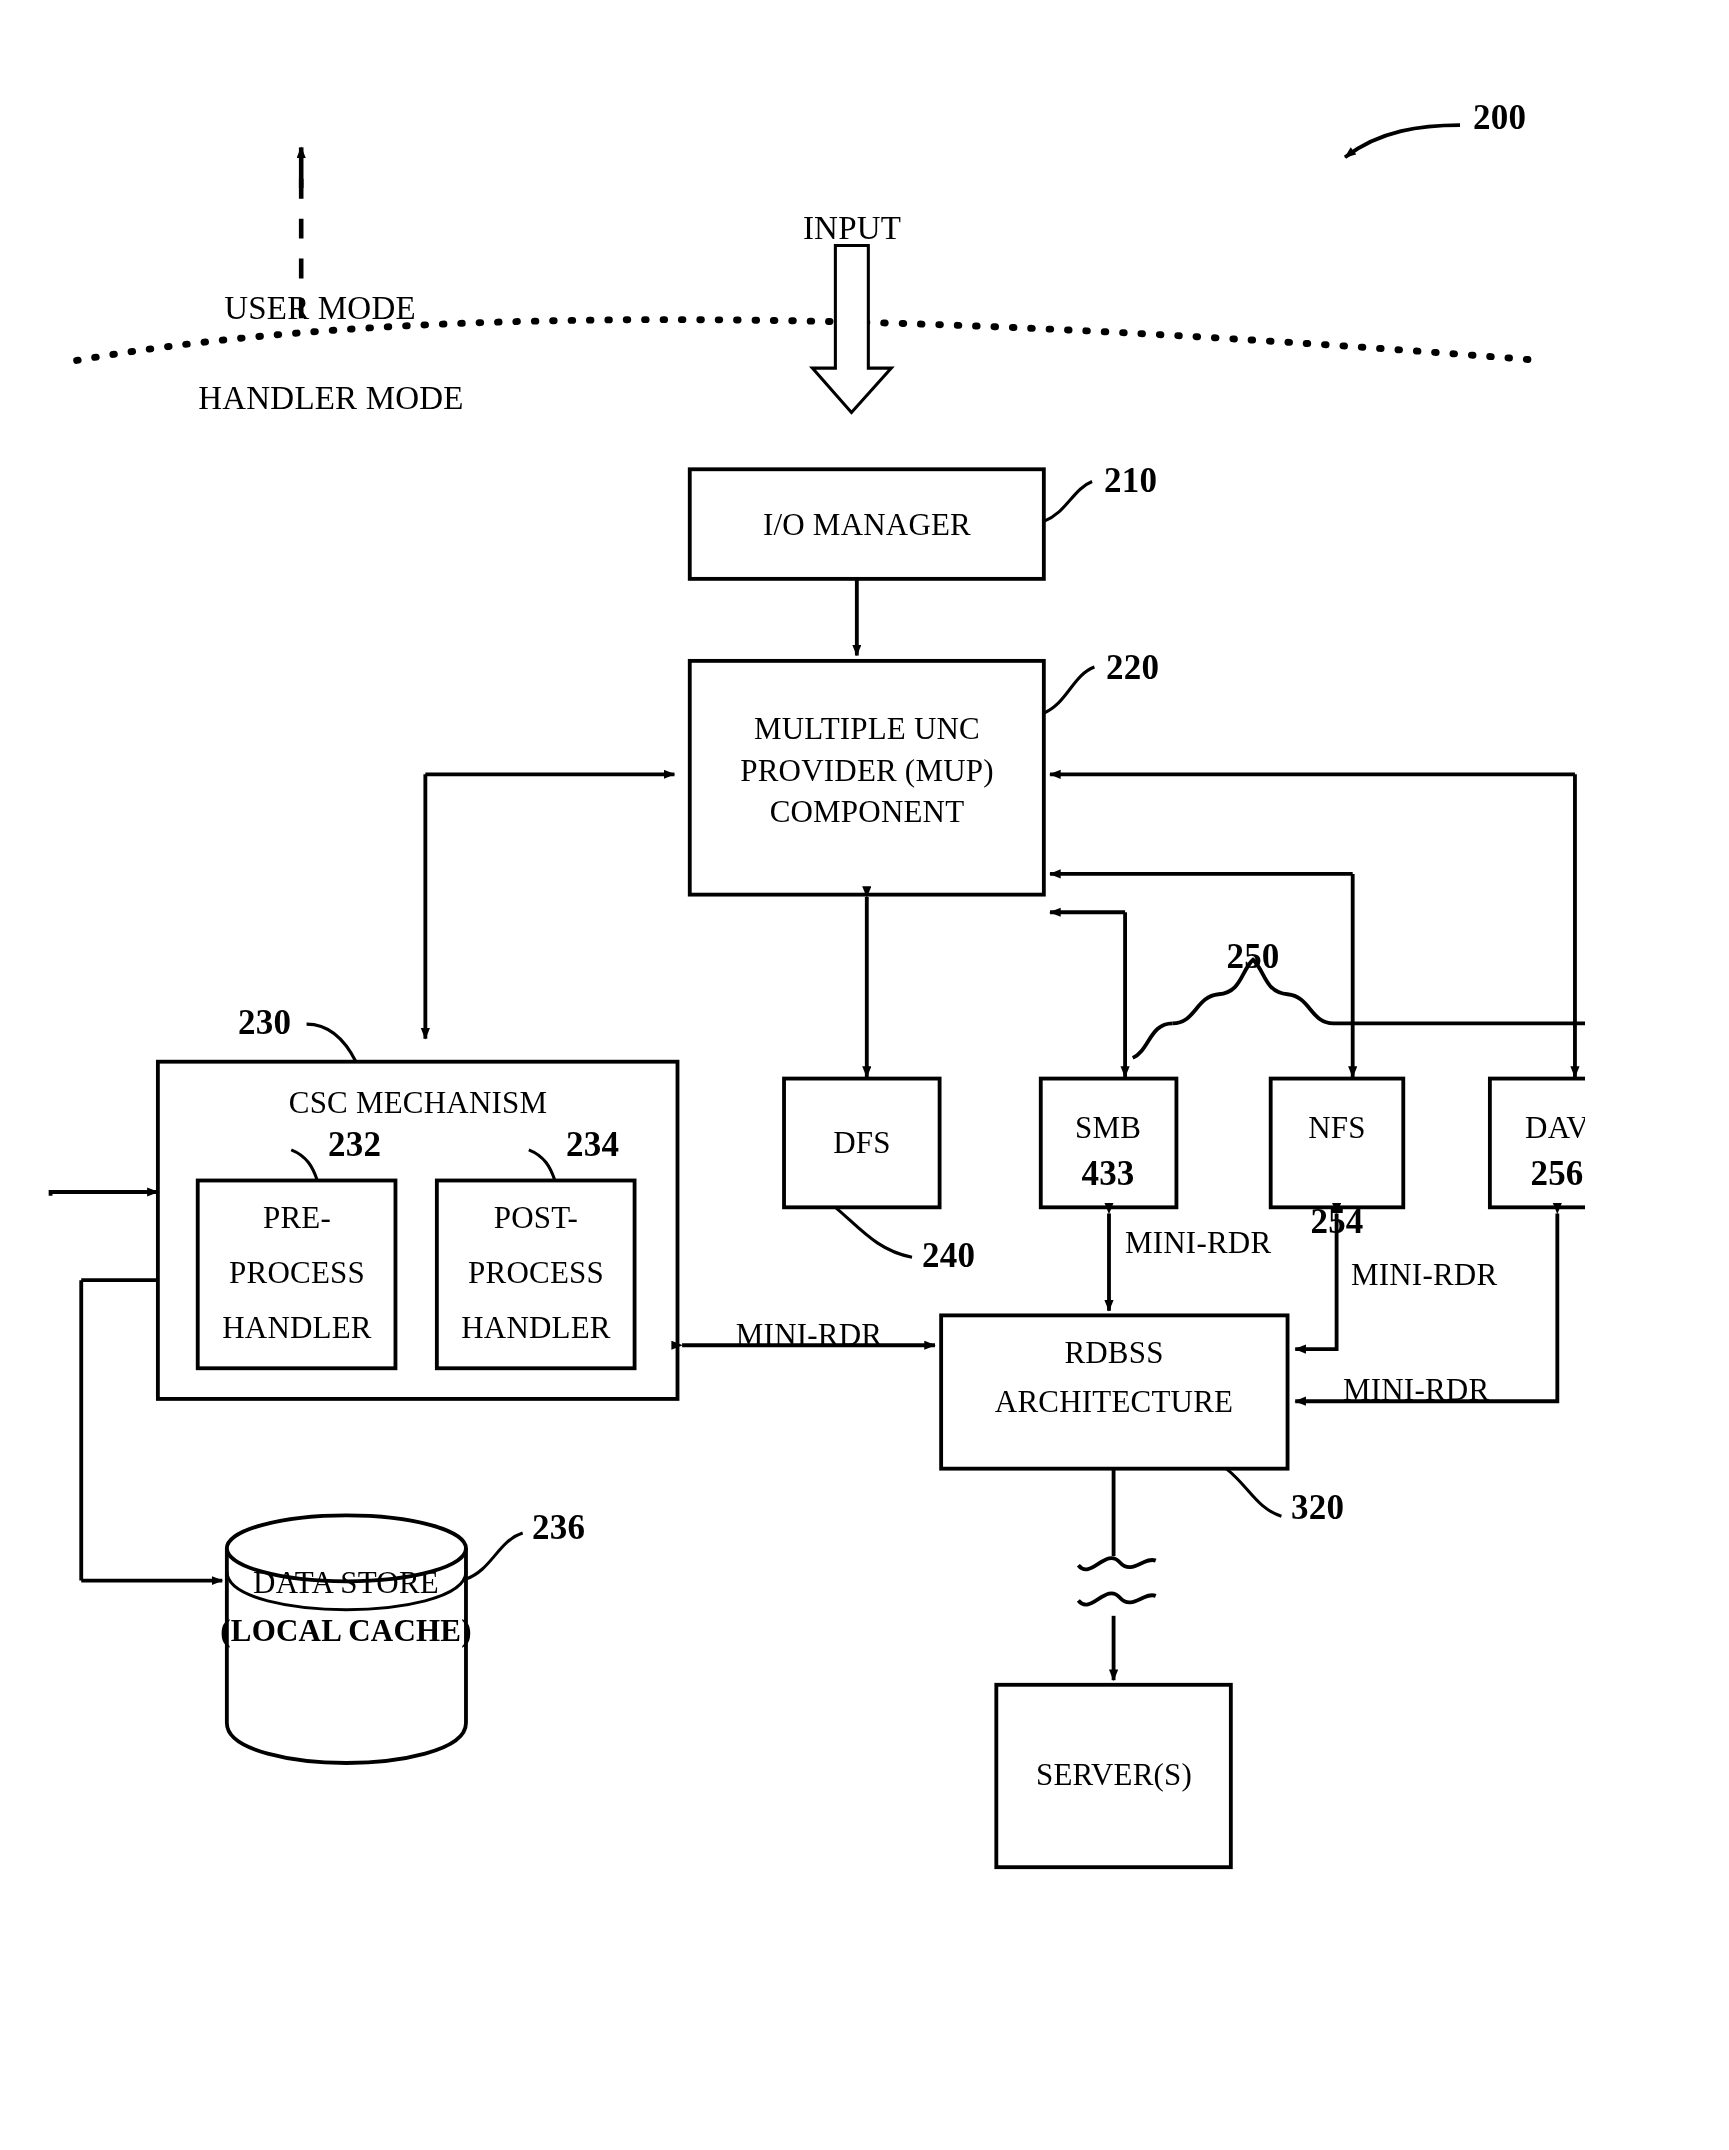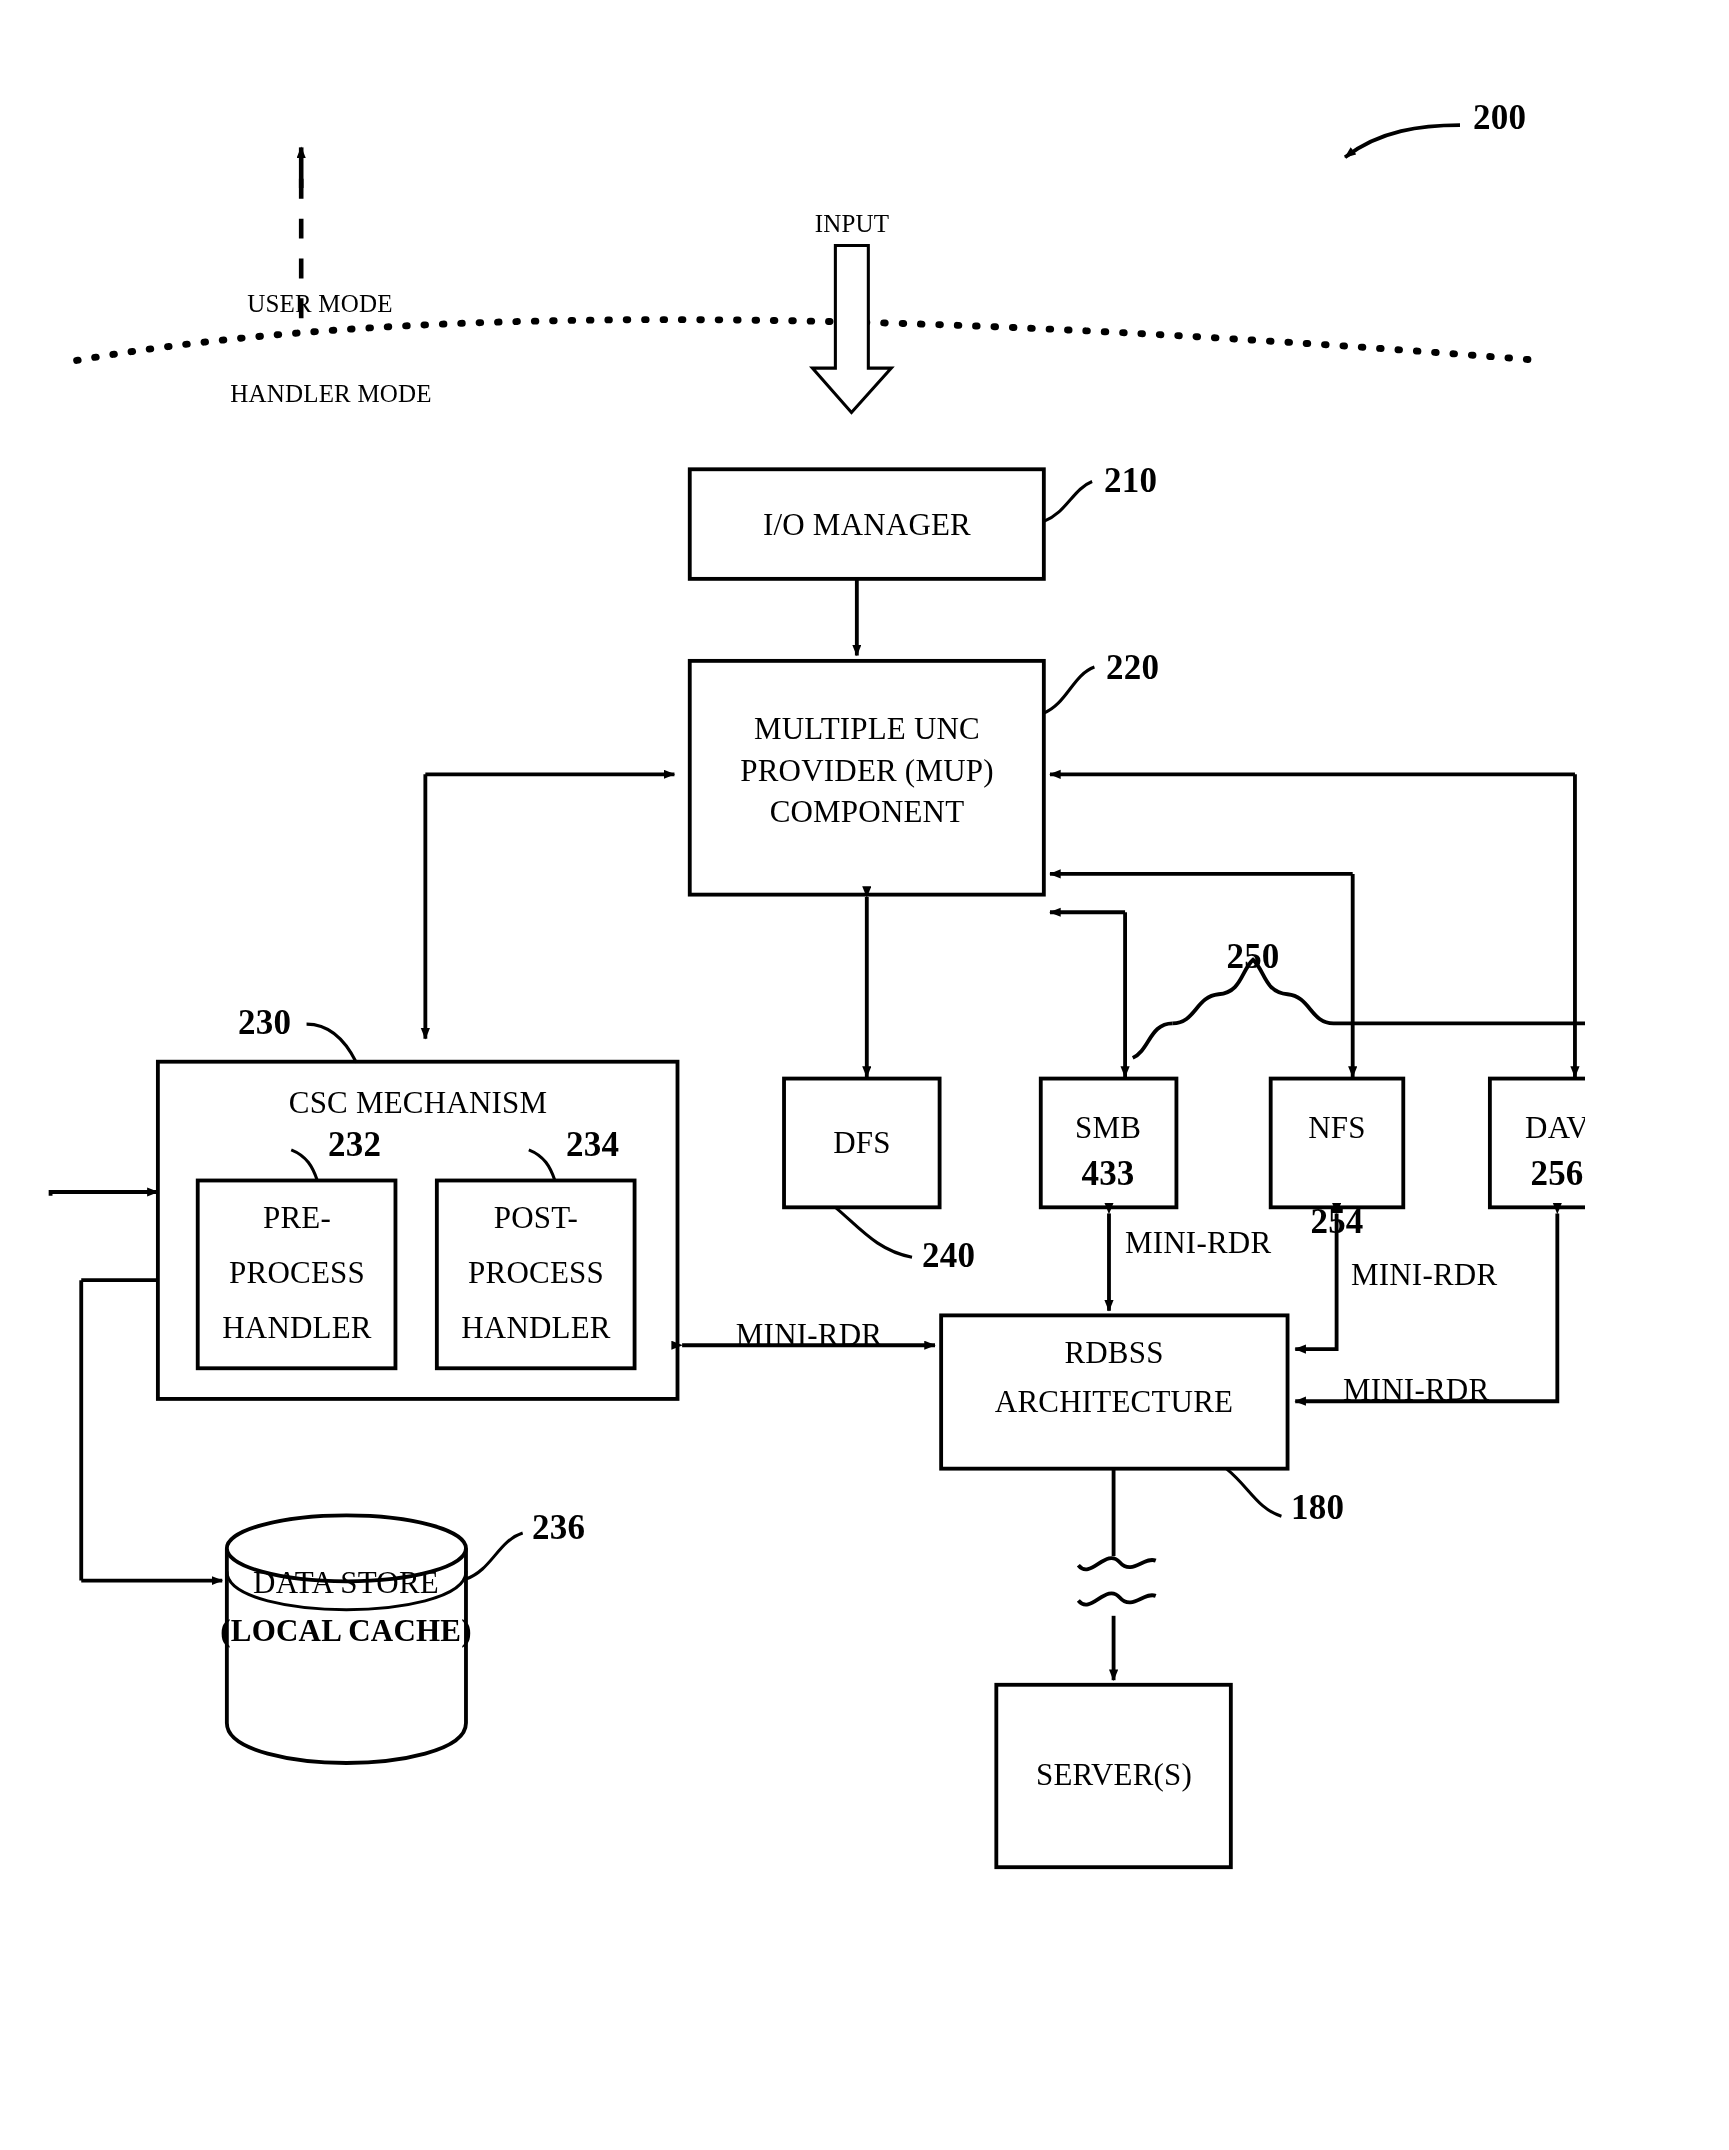--- a/index.html
+++ b/index.html
@@ -32,21 +32,21 @@
     letter-spacing: 0.2px;
   }
   .box-text {
     font-size: 31px;
   }
   .ref-num {
     font-size: 35px;
     font-weight: bold;
   }
   .mode-text {
-    font-size: 25px;
+    font-size: 33px;
   }
   .mini-rdr {
     font-size: 31px;
   }
   .fig-caption {
     font-size: 57px;
     font-weight: bold;
     letter-spacing: 1.5px;
   }
   .ctr {
@@ -200,21 +200,21 @@
   <div class="lbl box-text ctr" style="left:1337px; top:1110px; width:169px;">NFS</div>
   <div class="lbl ref-num ctr" style="left:1337px; top:1154px; width:169px;margin-top:48px;">254</div>
 
   <div class="lbl box-text ctr" style="left:1557px; top:1110px; width:169px;">DAV</div>
   <div class="lbl ref-num ctr" style="left:1557px; top:1154px; width:169px;">256</div>
 
   <div class="lbl ref-num ctr" style="left:1253px; top:937px; width:169px;">250</div>
 
   <div class="lbl box-text ctr" style="left:1114px; top:1335px; width:337px;">RDBSS</div>
   <div class="lbl box-text ctr" style="left:1114px; top:1384px; width:337px;">ARCHITECTURE</div>
-  <div class="lbl ref-num" style="left:1291px; top:1488px;">180</div>
+  <div class="lbl ref-num" style="left:1291px; top:1488px;">320</div>
 
   <div class="lbl box-text ctr" style="left:1114px; top:1757px; width:245px;">SERVER(S)</div>
 
   <div class="lbl mini-rdr ctr" style="left:809px; top:1317px; width:230px;">MINI-RDR</div>
   <div class="lbl mini-rdr" style="left:1125px; top:1225px;">MINI-RDR</div>
   <div class="lbl mini-rdr" style="left:1351px; top:1257px;">MINI-RDR</div>
   <div class="lbl mini-rdr" style="left:1343px; top:1372px;">MINI-RDR</div>
 
 
 </div>

